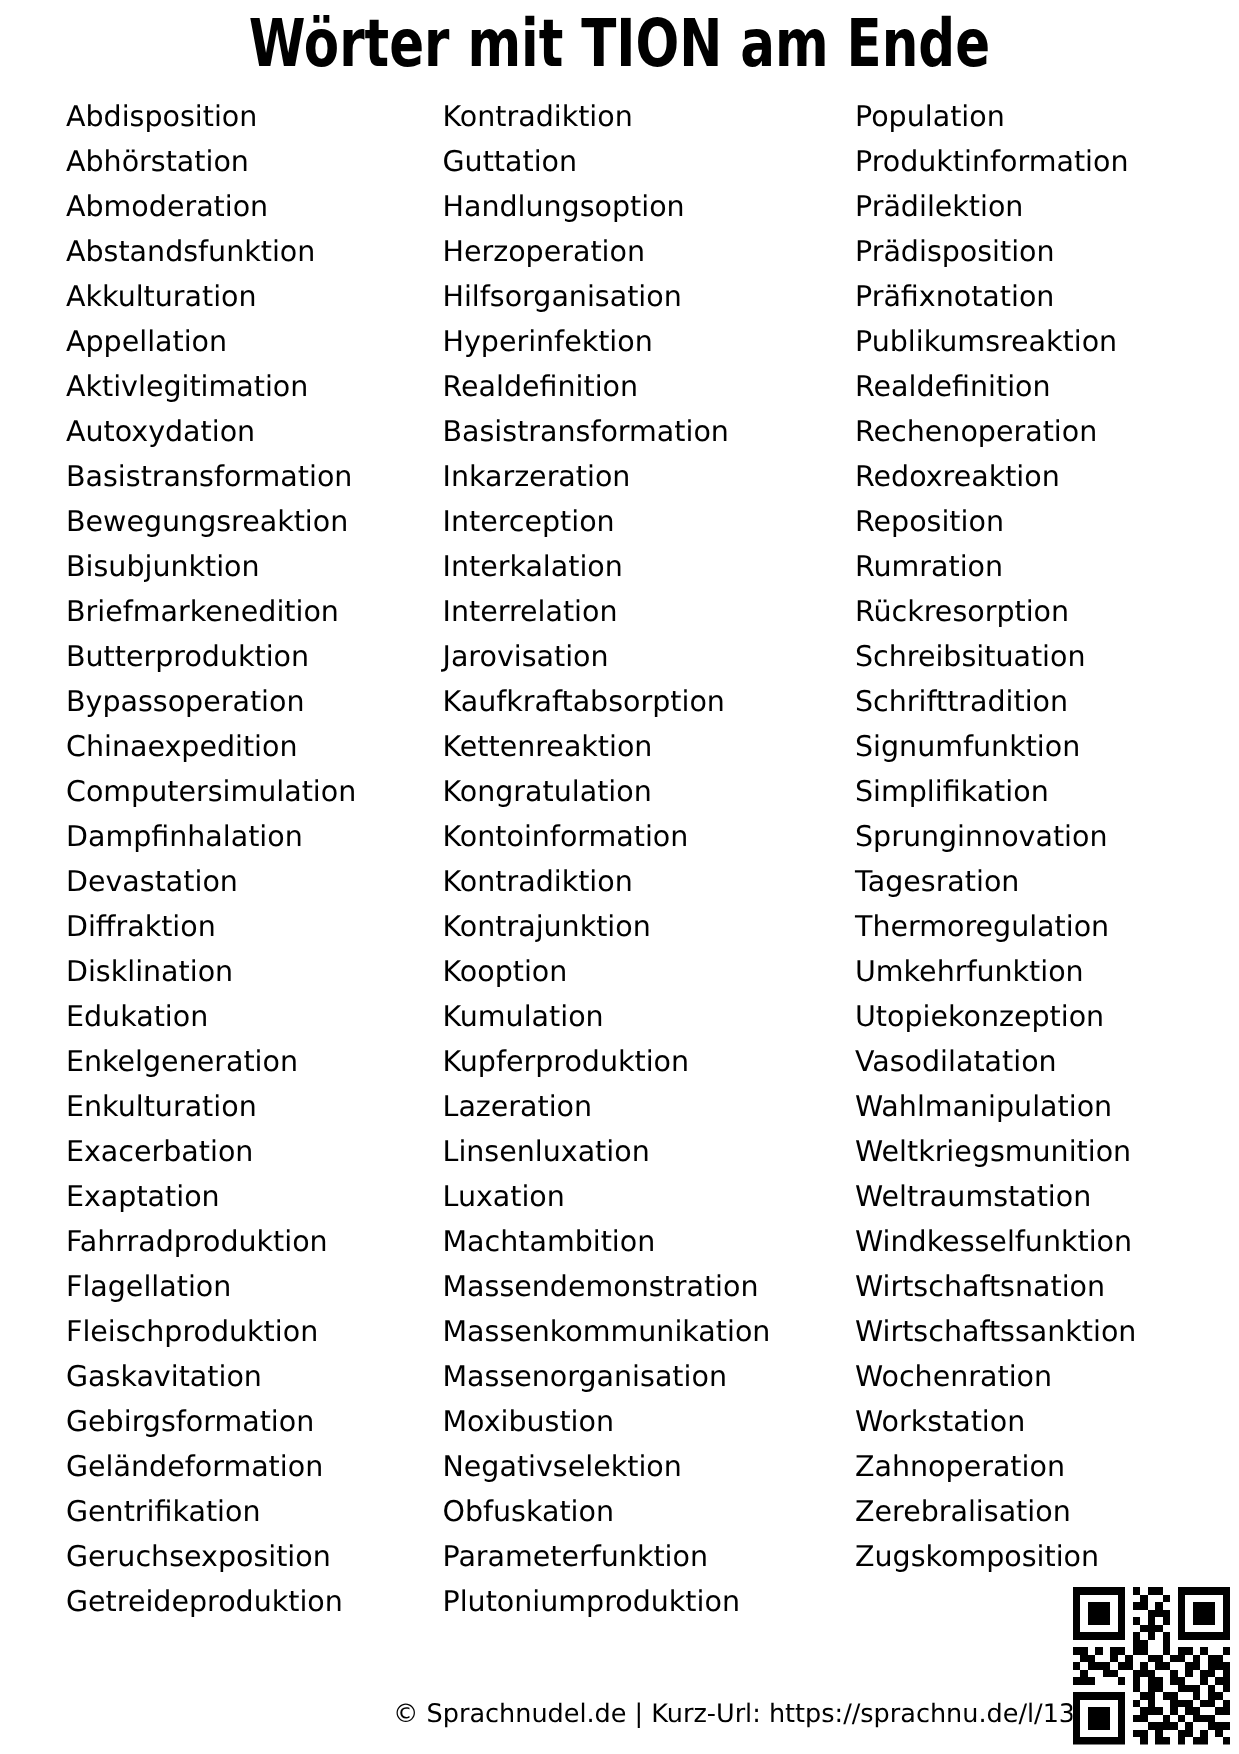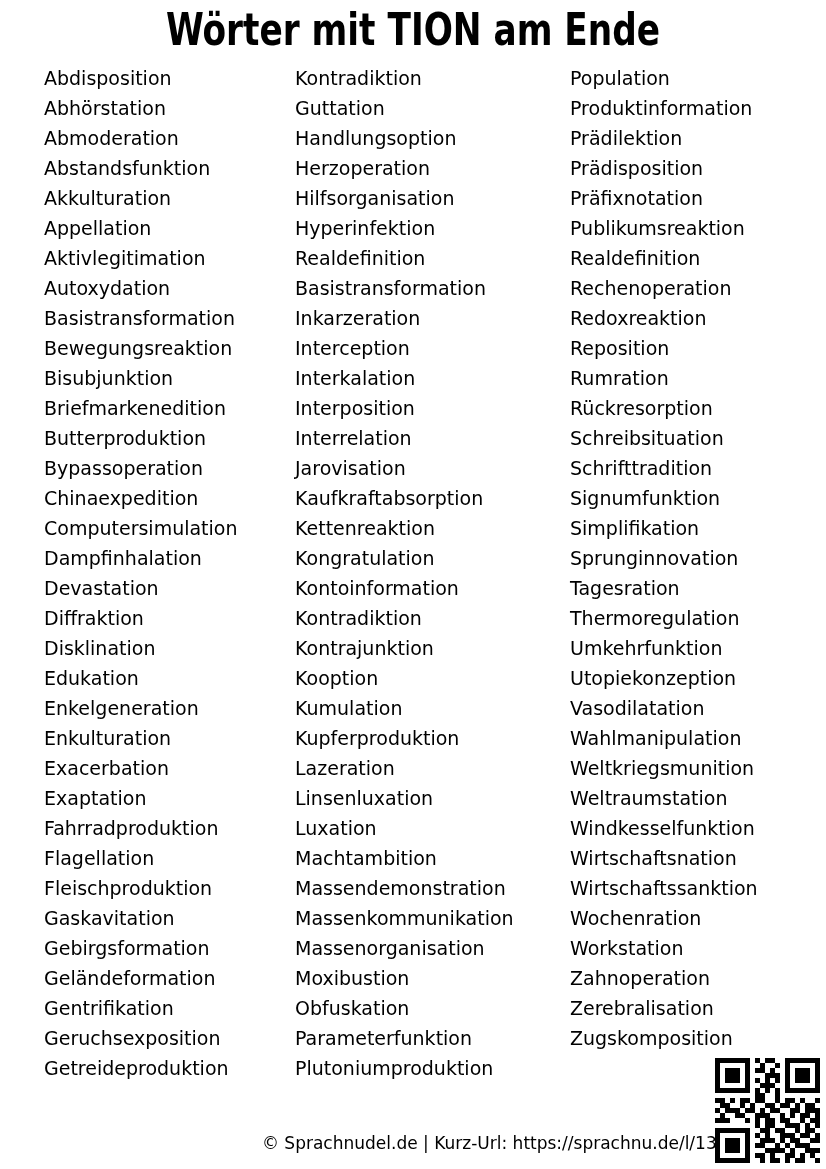--- a/index.html
+++ b/index.html
@@ -113,40 +113,40 @@
       <div class="word">Guttation</div>
       <div class="word">Handlungsoption</div>
       <div class="word">Herzoperation</div>
       <div class="word">Hilfsorganisation</div>
       <div class="word">Hyperinfektion</div>
       <div class="word">Realdefinition</div>
       <div class="word">Basistransformation</div>
       <div class="word">Inkarzeration</div>
       <div class="word">Interception</div>
       <div class="word">Interkalation</div>
-      <div class="word">Interposition</div>
       <div class="word">Interrelation</div>
       <div class="word">Jarovisation</div>
       <div class="word">Kaufkraftabsorption</div>
       <div class="word">Kettenreaktion</div>
       <div class="word">Kongratulation</div>
       <div class="word">Kontoinformation</div>
       <div class="word">Kontradiktion</div>
       <div class="word">Kontrajunktion</div>
       <div class="word">Kooption</div>
       <div class="word">Kumulation</div>
       <div class="word">Kupferproduktion</div>
       <div class="word">Lazeration</div>
       <div class="word">Linsenluxation</div>
       <div class="word">Luxation</div>
       <div class="word">Machtambition</div>
       <div class="word">Massendemonstration</div>
       <div class="word">Massenkommunikation</div>
       <div class="word">Massenorganisation</div>
       <div class="word">Moxibustion</div>
+      <div class="word">Negativselektion</div>
       <div class="word">Obfuskation</div>
       <div class="word">Parameterfunktion</div>
       <div class="word">Plutoniumproduktion</div>
     </div>
   <div class="word-column c2">
       <div class="word">Population</div>
       <div class="word">Produktinformation</div>
       <div class="word">Prädilektion</div>
       <div class="word">Prädisposition</div>
       <div class="word">Präfixnotation</div>

